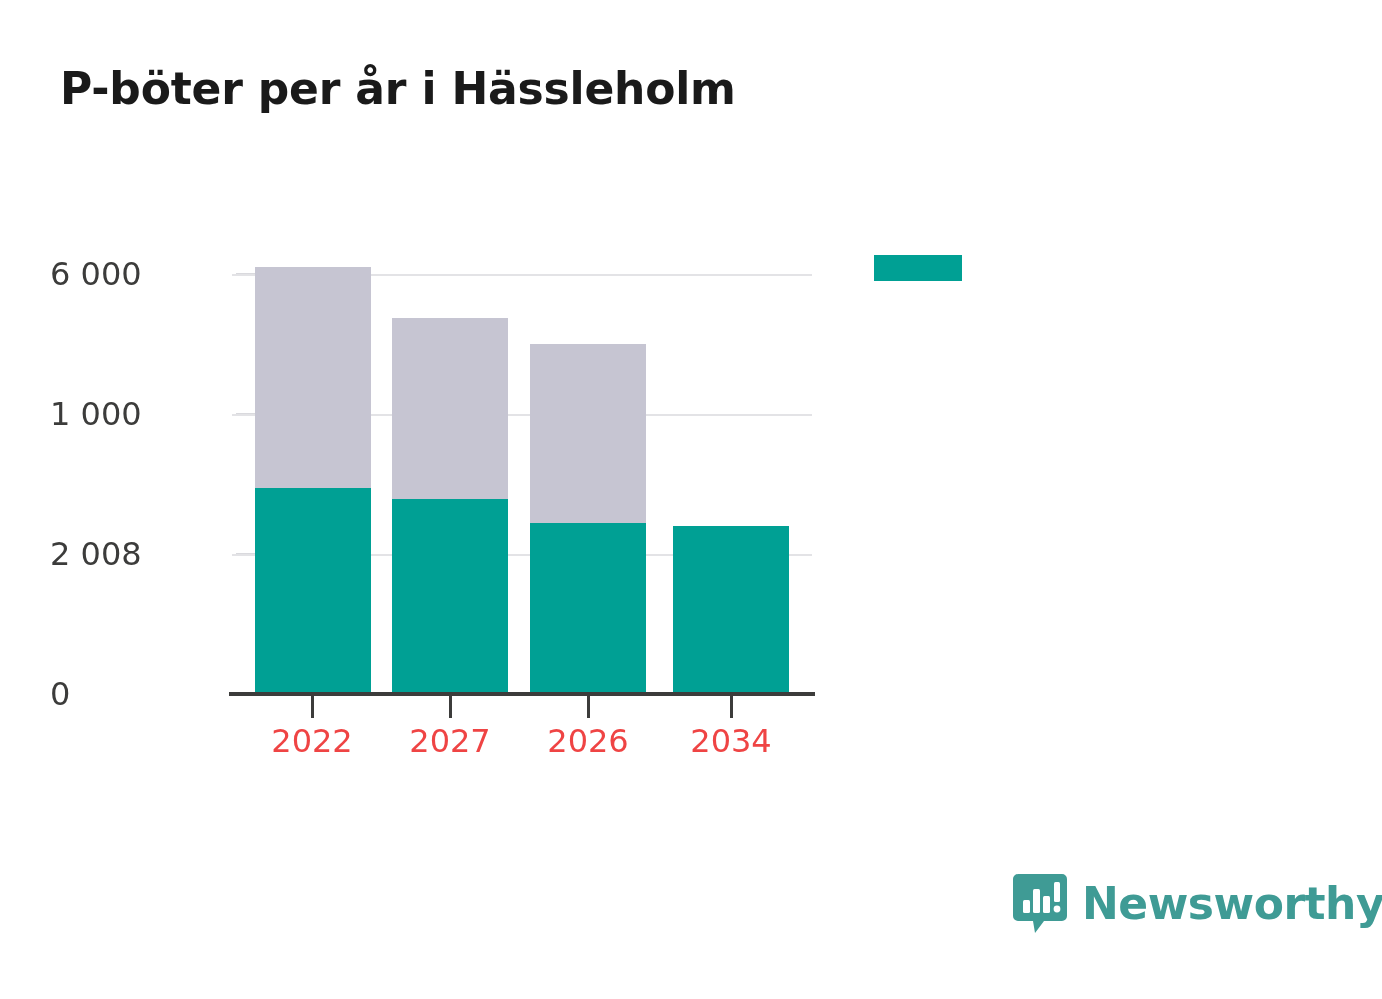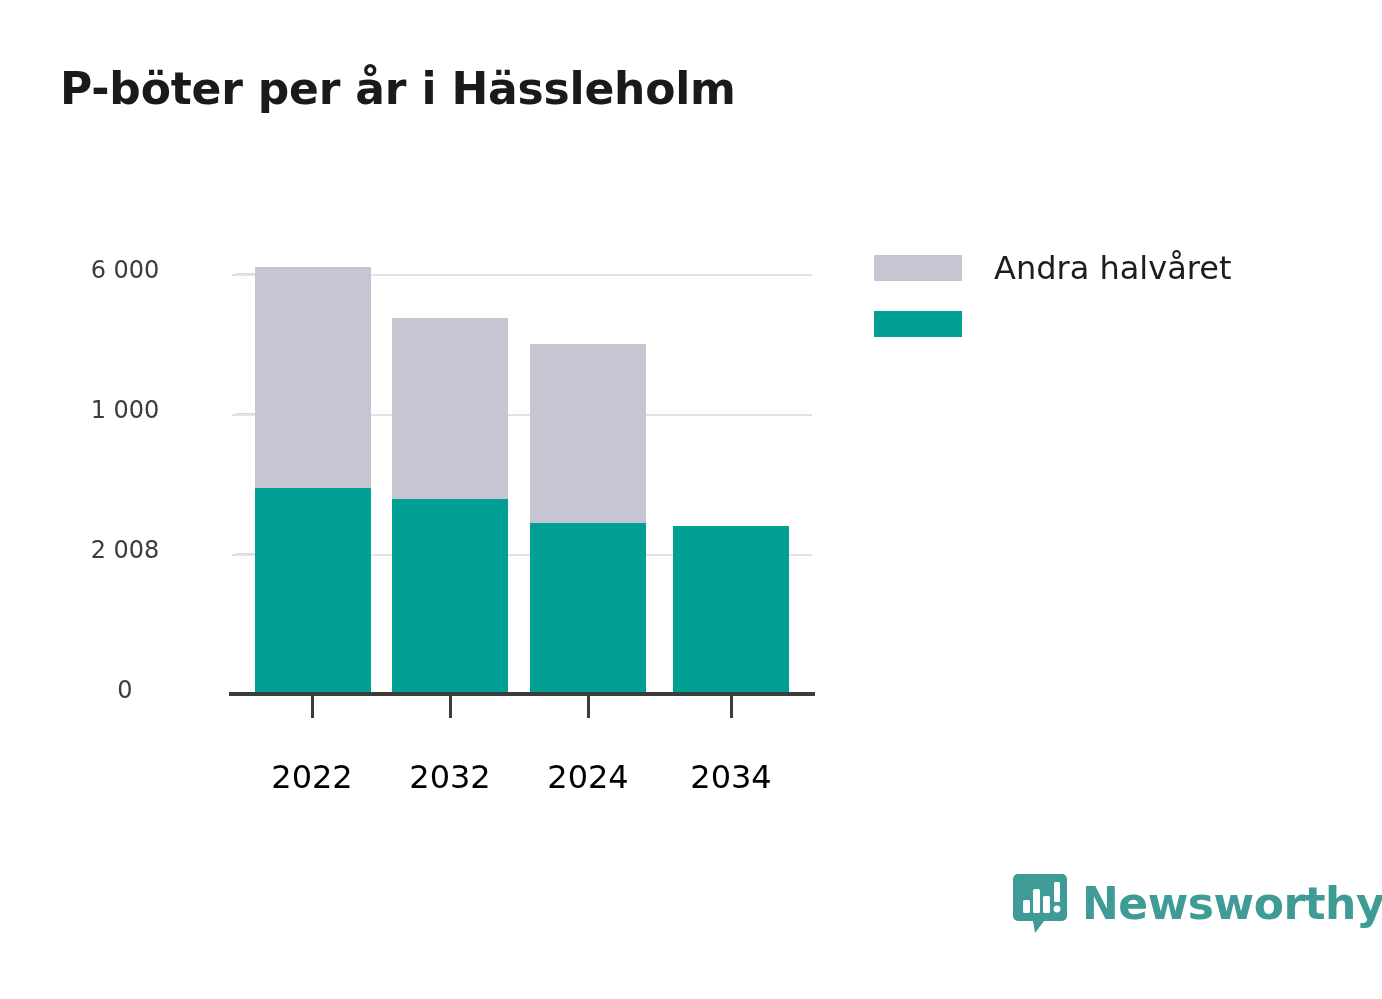--- a/index.html
+++ b/index.html
@@ -65,22 +65,22 @@
     display: block;
   }
   .seg-second { background: #c6c5d2; }
   .seg-first  { background: #00a094; }
 
   
   .y-label {
     position: absolute;
     right: 0;
     width: 150px;
-    text-align: center;
-    font-size: 24px;
+    text-align: left;
+    font-size: 32px;
     color: #3c3c3b;
     line-height: 1;
   }
   #y-axis {
     position: absolute;
     left: 40px;
     top: 0;
     width: 160px;
     height: 999px;
   }
@@ -100,23 +100,22 @@
     width: 3px;
     height: 22px;
     background: #3c3c3b;
   }
   .x-label {
     position: absolute;
     top: 722px;
     width: 160px;
     text-align: center;
     font-size: 32px;
-    color: #000000;
+    color: #ef4444;
     line-height: 1.2;
-    margin-top: 36px;
   }
 
   
   #legend {
     position: absolute;
     left: 874px;
     top: 240px;
   }
   .legend-row {
     display: flex;
@@ -196,29 +195,25 @@
   </div>
 </div>
 
 <div id="axis-line"></div>
 <div class="x-tick" style="left:311px"></div>
 <div class="x-tick" style="left:449px"></div>
 <div class="x-tick" style="left:587px"></div>
 <div class="x-tick" style="left:730px"></div>
 
 <div class="x-label" style="left:232px">2022</div>
-<div class="x-label" style="left:370px">2032</div>
-<div class="x-label" style="left:508px">2024</div>
+<div class="x-label" style="left:370px">2027</div>
+<div class="x-label" style="left:508px">2026</div>
 <div class="x-label" style="left:651px">2034</div>
 
 <div id="legend">
-  <div class="legend-row">
-    <span class="legend-swatch" style="background:#c6c5d2"></span>
-    <span class="legend-label">Andra halvåret</span>
-  </div>
   <div class="legend-row">
     <span class="legend-swatch" style="background:#00a094"></span>
   </div>
 </div>
 
 <div id="logo">
   <svg id="logo-mark" viewBox="0 0 56 64">
     <path d="M6 2 H50 A5 5 0 0 1 55 7 V44 A5 5 0 0 1 50 49 H32 L23 61 L21 49 H6 A5 5 0 0 1 1 44 V7 A5 5 0 0 1 6 2 Z" fill="#3f9b95"></path>
     <rect x="11" y="28" width="7" height="13" rx="1.5" fill="#ffffff"></rect>
     <rect x="21" y="17" width="7" height="24" rx="1.5" fill="#ffffff"></rect>

